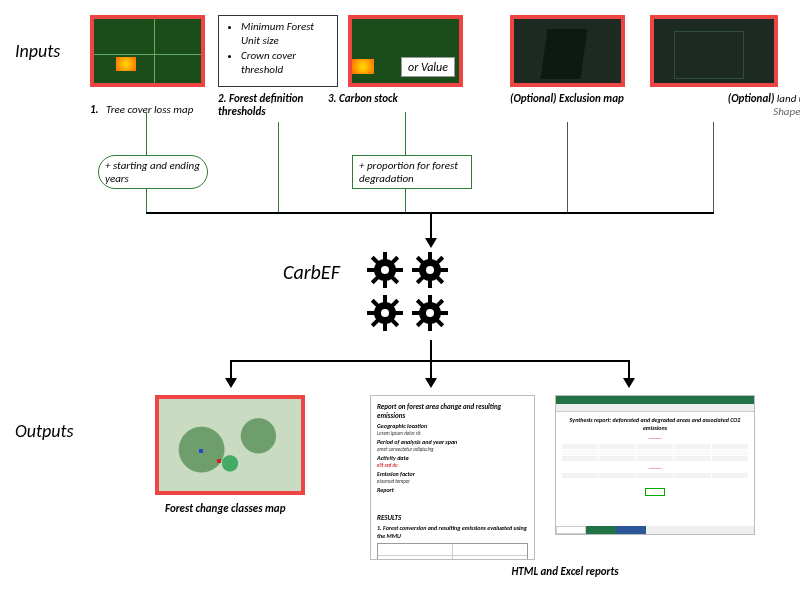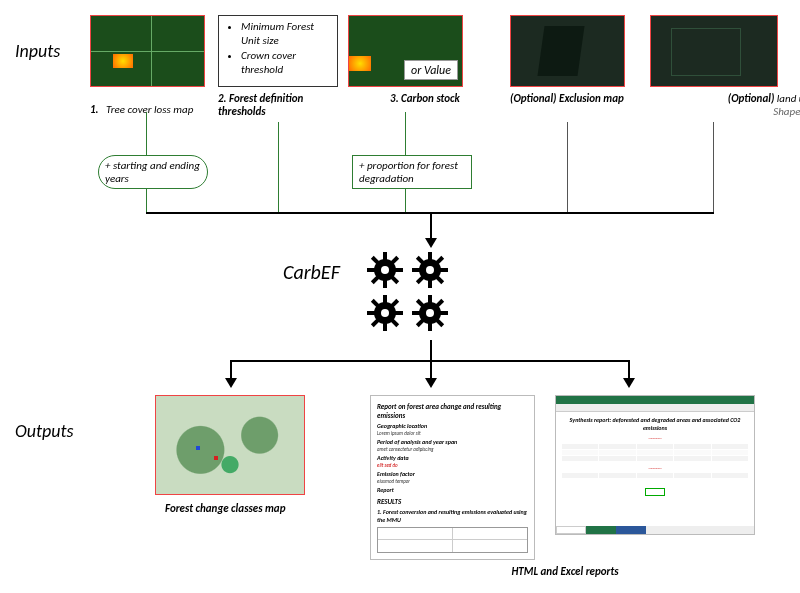--- a/index.html
+++ b/index.html
@@ -8,21 +8,21 @@
   .abs { position: absolute; font-style: italic; }
   .section-label { font-size: 18px; }
   .caption { font-size: 11px; line-height: 1.2; }
   .caption b { font-weight: bold; }
   .caption .num { font-weight: bold; }
   .param-box { border: 1px solid #333; padding: 4px 8px; font-size: 11px; font-style: italic; line-height: 1.3; }
   .param-box ul { margin: 0; padding-left: 14px; }
   .add-box { border: 1px solid #2e7d32; padding: 3px 6px; font-size: 11px; color: #000; }
   .green-line { background: #2e7d32; }
   .gray-line { background: #555; }
-  .thumb { border: 1px solid #ef4444; }
+  .thumb { border: 4px solid #ef4444; }
   .thumb.green-sat { background: #1b4d1b; }
   .thumb.dark-sat { background: #1c2a21; }
   .thumb.map-out { background: #c9dcc1; }
   .thumb.paper { background: #fff; border: 1px solid #bbb; }
   .orvalue { position:absolute; background:#fff; font-size:12px; padding:2px 6px; border:1px solid #999; }
   .gear { color:#000; }
   .arrowhead { width:0; height:0; border-left:6px solid transparent; border-right:6px solid transparent; border-top:10px solid #000; }
   .conn-bar { background:#000; height:2px; }
   .conn-v { background:#000; width:2px; }
   .report-big { font-size:7px; font-weight:bold; }
@@ -54,21 +54,21 @@
     </ul>
   </div>
   <div class="abs caption" style="left:218px; top:92px; width:120px;">
     <span class="num">2.</span> <b>Forest definition thresholds</b>
   </div>
 
   <div class="abs thumb green-sat" style="left:348px; top:15px; width:115px; height:72px;">
     <div style="position:absolute; left:0px; top:40px; width:22px; height:15px; background:radial-gradient(circle,#ffdd00,#ff6a00);"></div>
     <div class="orvalue" style="right:4px; bottom:6px;">or Value</div>
   </div>
-  <div class="abs caption" style="left:360px; top:92px; width:130px;text-align:center;">
+  <div class="abs caption" style="left:328px; top:92px; width:130px;">
     <span class="num">3.</span> <b>Carbon stock</b>
   </div>
 
   <div class="abs thumb dark-sat" style="left:510px; top:15px; width:115px; height:72px;">
     <div style="position:absolute; left:30px; top:10px; width:40px; height:50px; background:#0d1a12; transform:skewX(-8deg);"></div>
   </div>
   <div class="abs caption" style="left:510px; top:92px; width:120px;">
     <b>(Optional)</b> <b>Exclusion map</b>
   </div>
 
@@ -158,21 +158,21 @@
     <div class="report-big">Report on forest area change and resulting emissions</div>
     <div class="report-section">Geographic location</div>
     <div class="report-small">Lorem ipsum dolor sit</div>
     <div class="report-section">Period of analysis and year span</div>
     <div class="report-small">amet consectetur adipiscing</div>
     <div class="report-section">Activity data</div>
     <div class="report-small" style="color:#c00;">elit sed do</div>
     <div class="report-section">Emission factor</div>
     <div class="report-small">eiusmod tempor</div>
     <div class="report-section">Report</div>
-    <div class="report-big" style="margin-top:3px;">RESULTS</div>
+    <div class="report-big" style="margin-top:19px;">RESULTS</div>
     <div class="report-section">1. Forest conversion and resulting emissions evaluated using the MMU</div>
     <div style="margin-top:3px; border:1px solid #999; height:26px; display:grid; grid-template-columns:1fr 1fr; grid-template-rows:1fr 1fr;">
       <div style="border-right:1px solid #ccc; border-bottom:1px solid #ccc;"></div>
         <div style="border-bottom:1px solid #ccc;"></div>
         <div style="border-right:1px solid #ccc;"></div>
         <div></div>
     </div>
   </div>
 
   <div class="abs thumb paper" style="left:555px; top:395px; width:200px; height:140px; overflow:hidden;">

